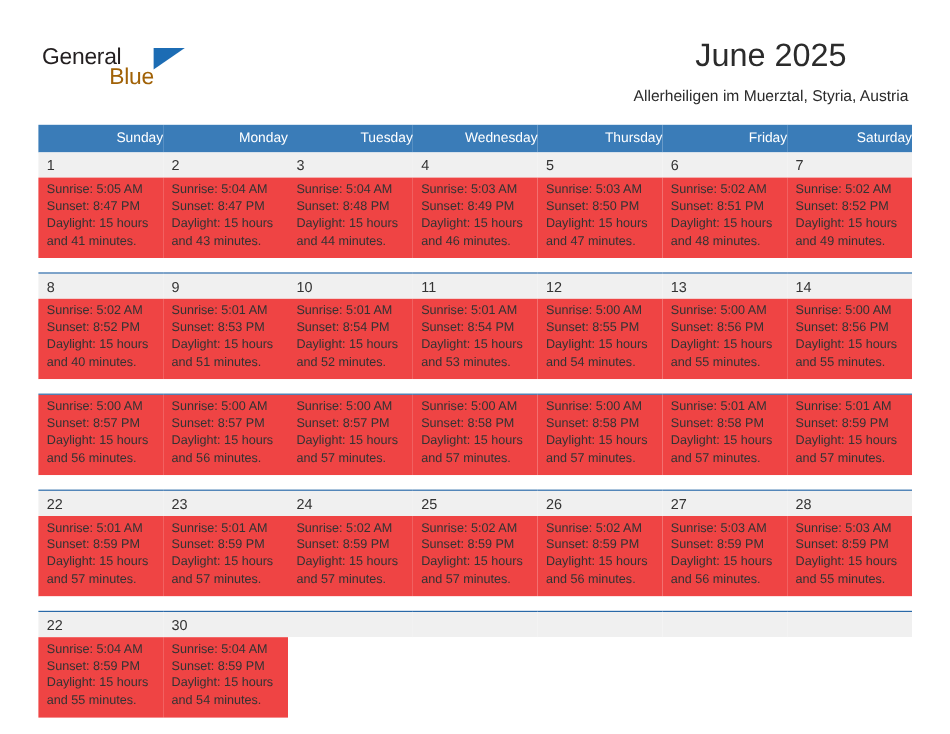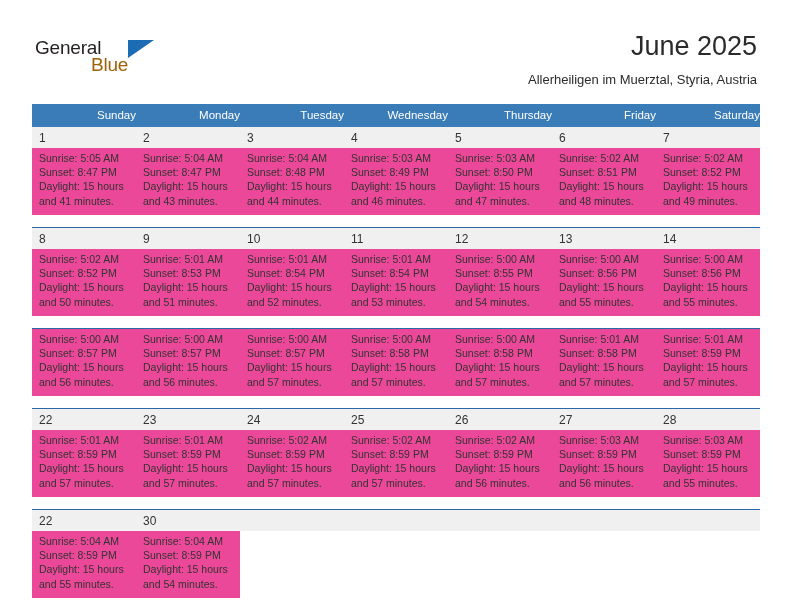--- a/index.html
+++ b/index.html
@@ -63,21 +63,21 @@
     width: 0;
     height: 0;
     border-left: 26px solid #1c6cb4;
     border-bottom: 18px solid transparent;
   }
 
   .title-block {
     position: absolute;
     right: 35px;
     top: 30px;
-    text-align: right;
+    text-align: center;
   }
   .cal-title {
     font-size: 27px;
     color: #2b2b2b;
     line-height: 32px;
     font-weight: normal;
     margin: 0;
     white-space: nowrap;
   }
   .cal-subtitle {
@@ -115,21 +115,21 @@
     font-size: 12px;
     color: #333333;
     padding: 4px 0 3px 7px;
     line-height: 14px;
     height: 14px;
     vertical-align: top;
     border: none;
   }
 
   .detail-cell {
-    background: #ec4899;
+    background: #ef4444;
     font-size: 10.5px;
     color: #333333;
     padding: 3px 6px 0 7px;
     line-height: 14.2px;
     vertical-align: top;
     height: 64px;
     border: none;
   }
 
   .detail-cell .line {
@@ -243,21 +243,21 @@
           <td class="daynum-cell">11</td>
           <td class="daynum-cell">12</td>
           <td class="daynum-cell">13</td>
           <td class="daynum-cell">14</td>
         </tr>
         <tr>
           <td class="detail-cell">
             <div class="line">Sunrise: 5:02 AM</div>
             <div class="line">Sunset: 8:52 PM</div>
             <div class="line">Daylight: 15 hours</div>
-            <div class="line">and 50 minutes.</div>
+            <div class="line">and 40 minutes.</div>
           </td>
           <td class="detail-cell">
             <div class="line">Sunrise: 5:01 AM</div>
             <div class="line">Sunset: 8:53 PM</div>
             <div class="line">Daylight: 15 hours</div>
             <div class="line">and 51 minutes.</div>
           </td>
           <td class="detail-cell">
             <div class="line">Sunrise: 5:01 AM</div>
             <div class="line">Sunset: 8:54 PM</div>

